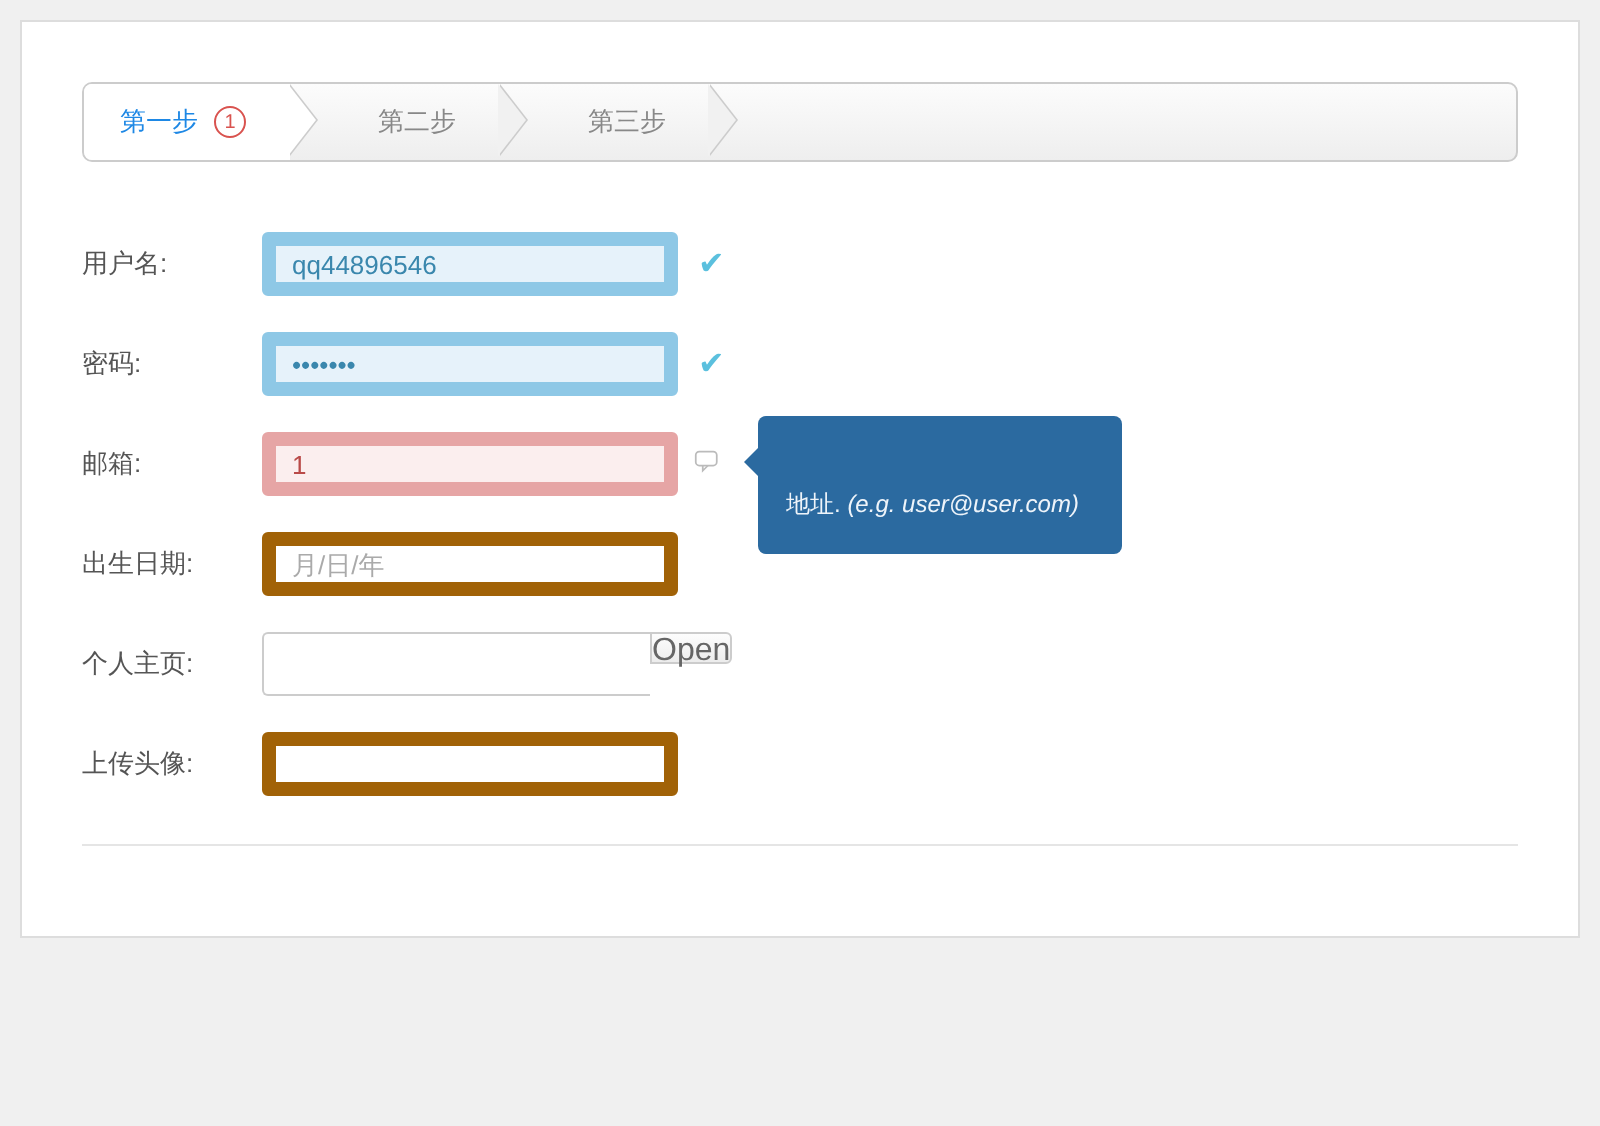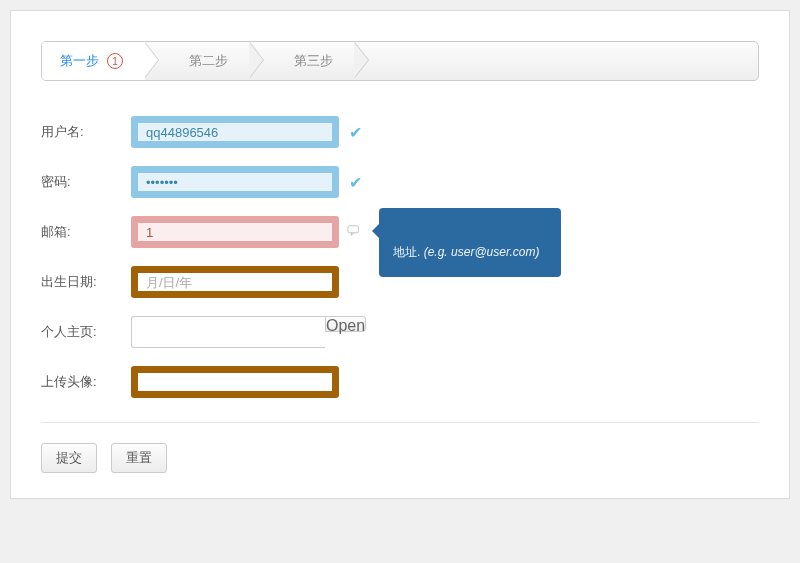--- a/index.html
+++ b/index.html
@@ -238,18 +238,14 @@
     </div>
   </div>
 
   <div class="form-row">
     <label class="form-label">上传头像:</label>
     <input type="text" class="form-control" style="">
   </div>
 
   <hr class="divider">
 
-  <div class="actions">
-    <button class="btn">提交</button>
-    <button class="btn">重置</button>
-  </div>
 
 </div>
 
 </body></html>

